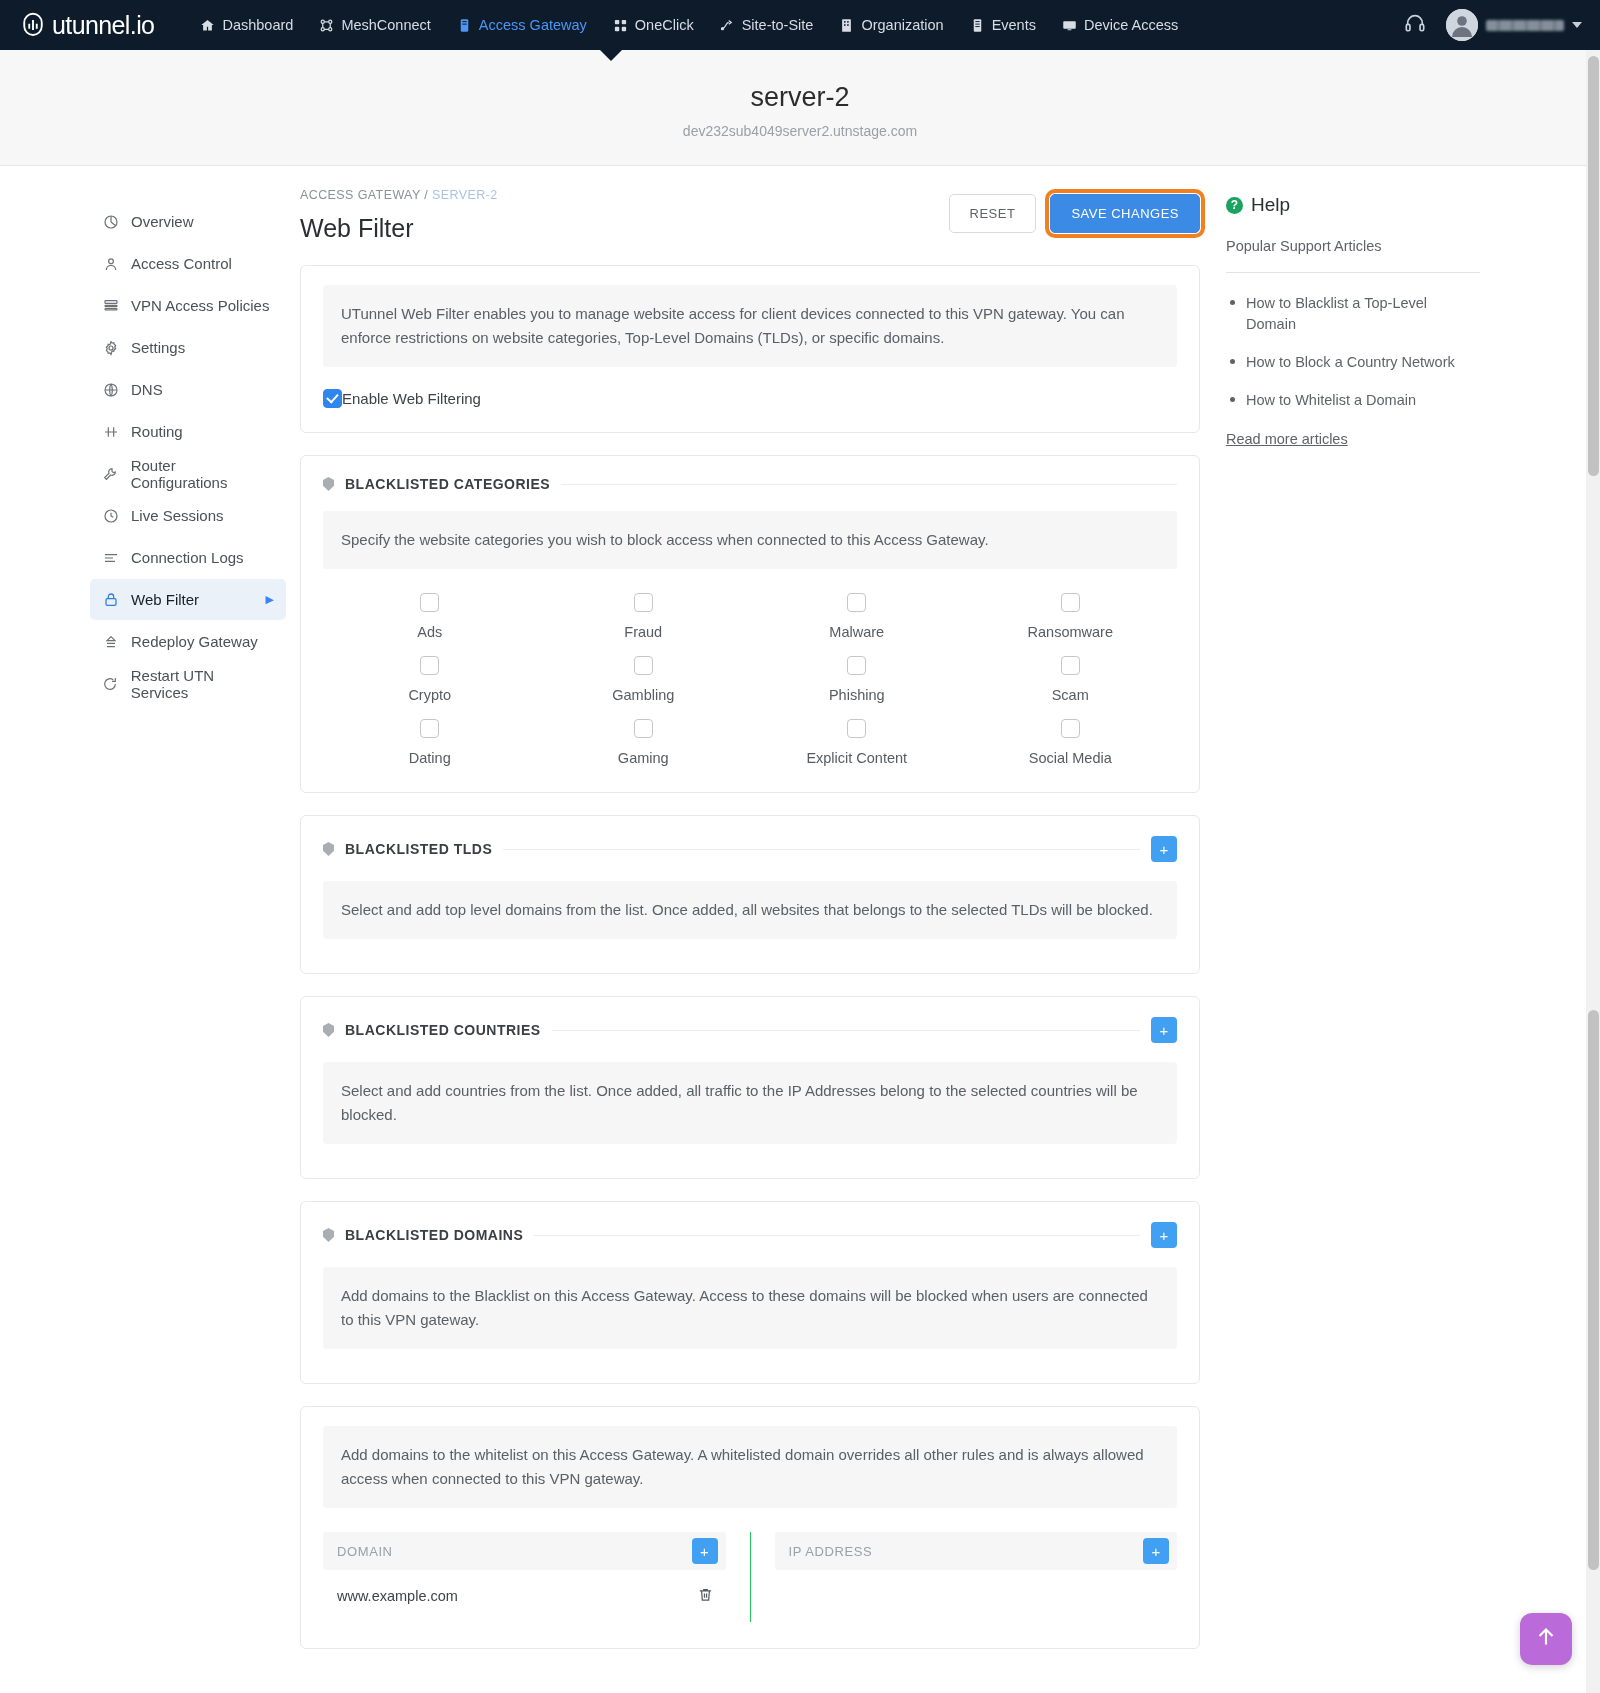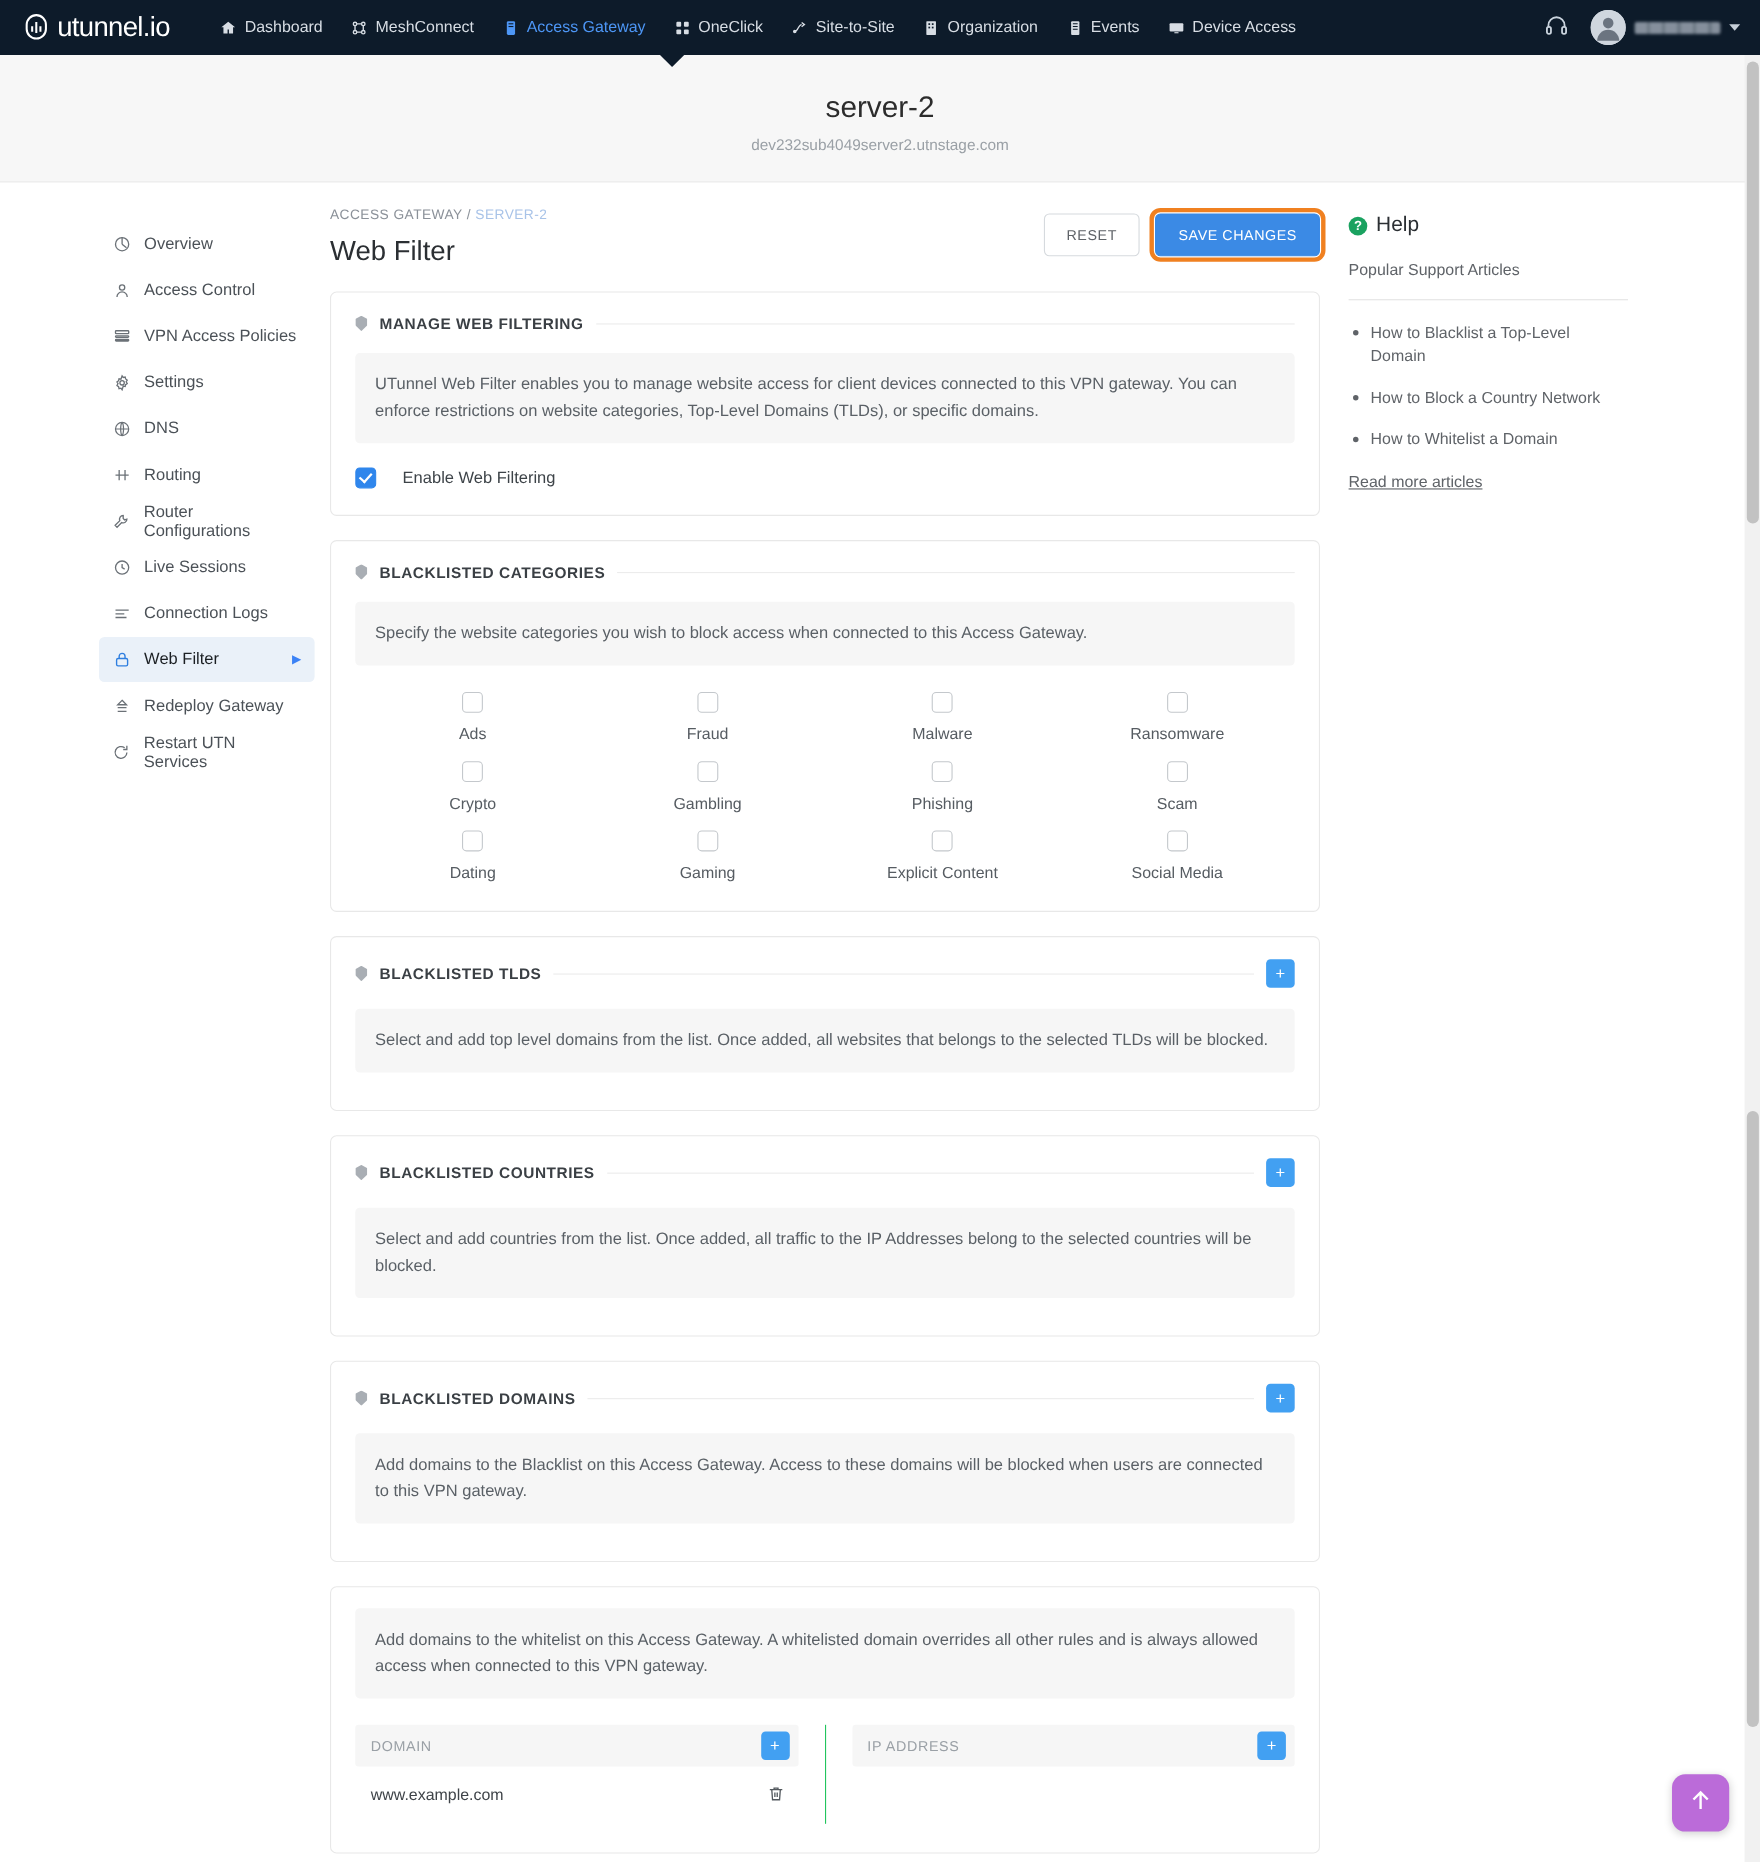--- a/index.html
+++ b/index.html
@@ -79,21 +79,21 @@
   .card-title { font-size:14px; font-weight:700; letter-spacing:.5px; color:#3a3f44; white-space:nowrap; }
   .rule { flex:1; height:1px; background:#ececec; }
   .plus-btn {
     width:26px;height:26px;border-radius:4px;background:#42a0f2;color:#fff;border:none;
     font-size:15px; line-height:1; cursor:pointer; display:flex; align-items:center; justify-content:center; flex:none;
   }
   .desc { margin:19px 22px 0 22px; background:#f6f6f6; border-radius:4px;
           padding:17px 18px; font-size:15px; line-height:1.6; color:#5a6066; }
   .card-body { padding: 0 22px 22px 22px; }
 
-  .chk-row { display:flex; align-items:center; gap:24px; padding:22px 22px 24px 22px; }
+  .chk-row { display:flex; align-items:center; gap:0; padding:22px 22px 24px 22px; }
   .cbox { width:19px;height:19px;border:1.5px solid #c4c8cc; border-radius:4px; background:#fff; flex:none; }
   .cbox.on { background:#2f86ec; border-color:#2f86ec; display:flex; align-items:center; justify-content:center; }
   .cbox.on::after { content:""; width:5px; height:9px; border:solid #fff; border-width:0 2px 2px 0; transform:rotate(42deg) translate(-1px,-1px); }
   .chk-label { font-size:15px; color:#3d4348; }
 
   .cat-grid { display:grid; grid-template-columns: repeat(4, 1fr); row-gap:16px; padding:24px 22px 26px 22px; }
   .cat { display:flex; align-items:center; gap:12px; font-size:14.5px; color:#565c62; cursor:pointer;flex-direction:column; }
 
   .spacer-body { height:34px; }
 
@@ -385,25 +385,20 @@
           </div>
           <div class="page-h1">Web Filter</div>
         </div>
         <div class="btn-row">
           <button class="btn">RESET</button>
           <button class="btn btn-primary">SAVE CHANGES</button>
         </div>
       </div>
 
       <div class="card">
-        <div class="card-head">
-          <span class="shield"></span>
-          <span class="card-title">MANAGE WEB FILTERING</span>
-          <span class="rule"></span>
-        </div>
         <div class="desc">UTunnel Web Filter enables you to manage website access for client devices connected to this VPN gateway. You can enforce restrictions on website categories, Top-Level Domains (TLDs), or specific domains.</div>
         <div class="chk-row">
           <span class="cbox on"></span>
           <span class="chk-label">Enable Web Filtering</span>
         </div>
       </div>
 
       <div class="card">
         <div class="card-head">
           <span class="shield"></span>

